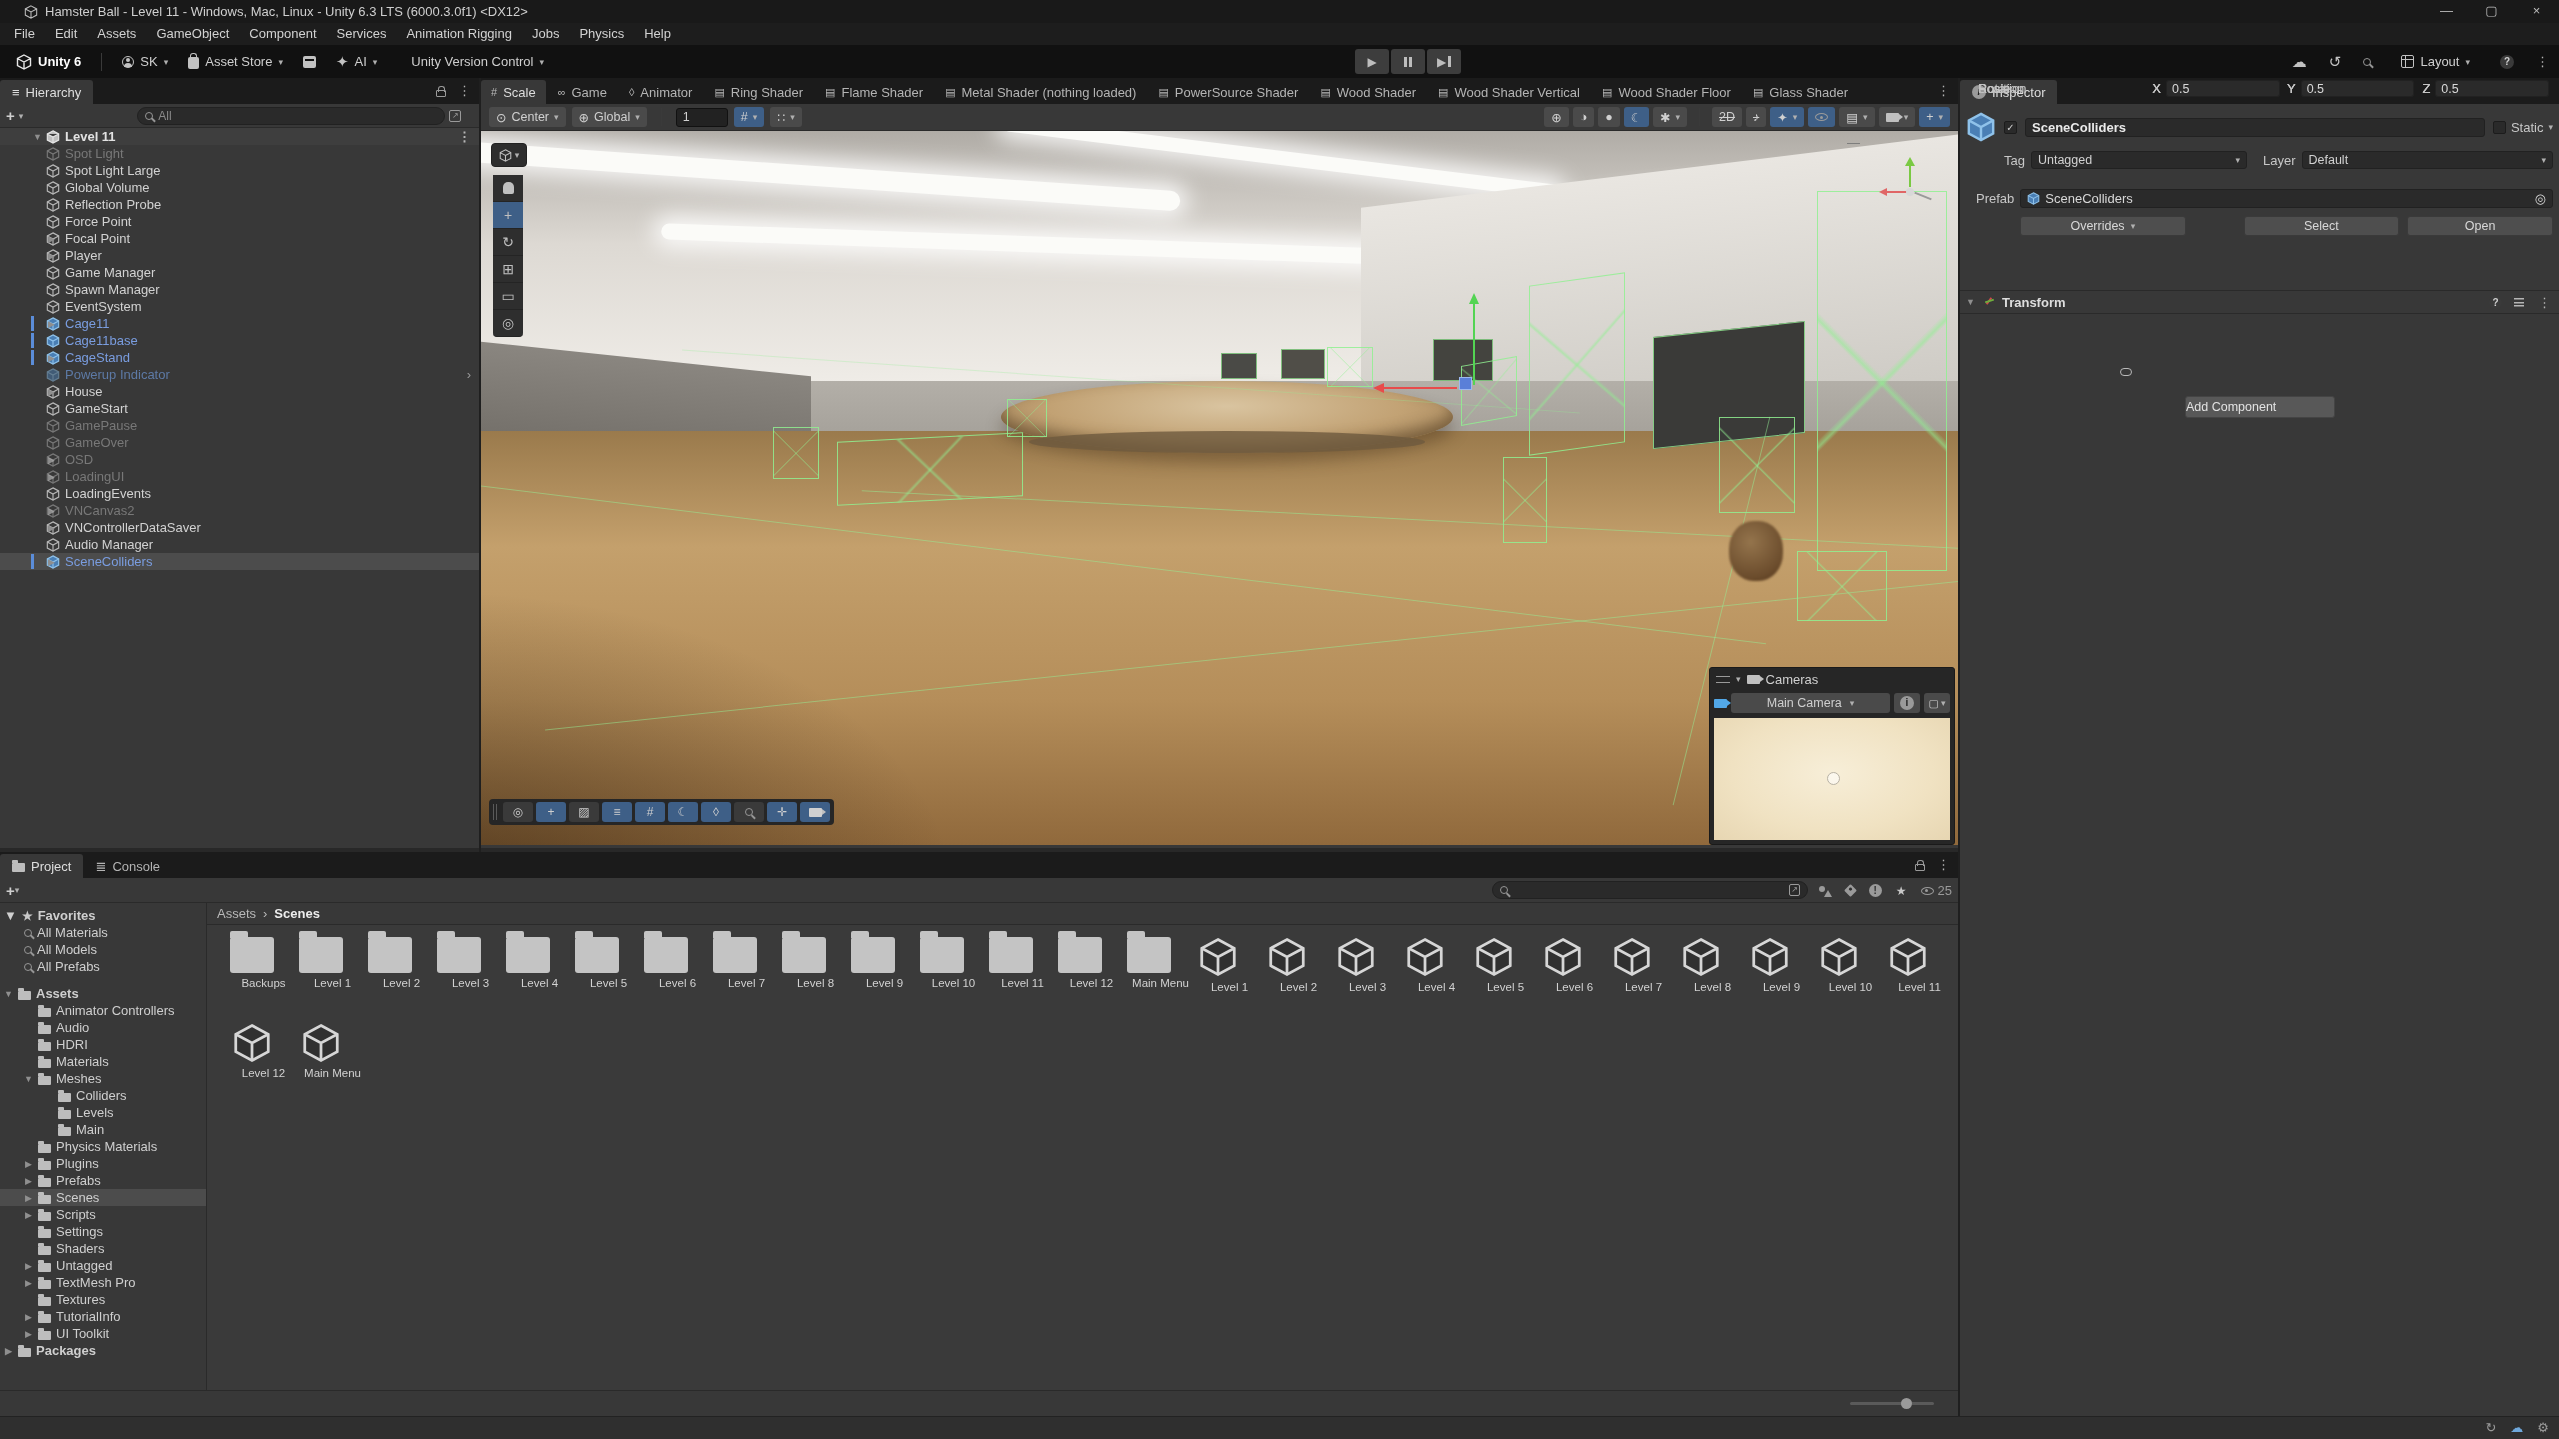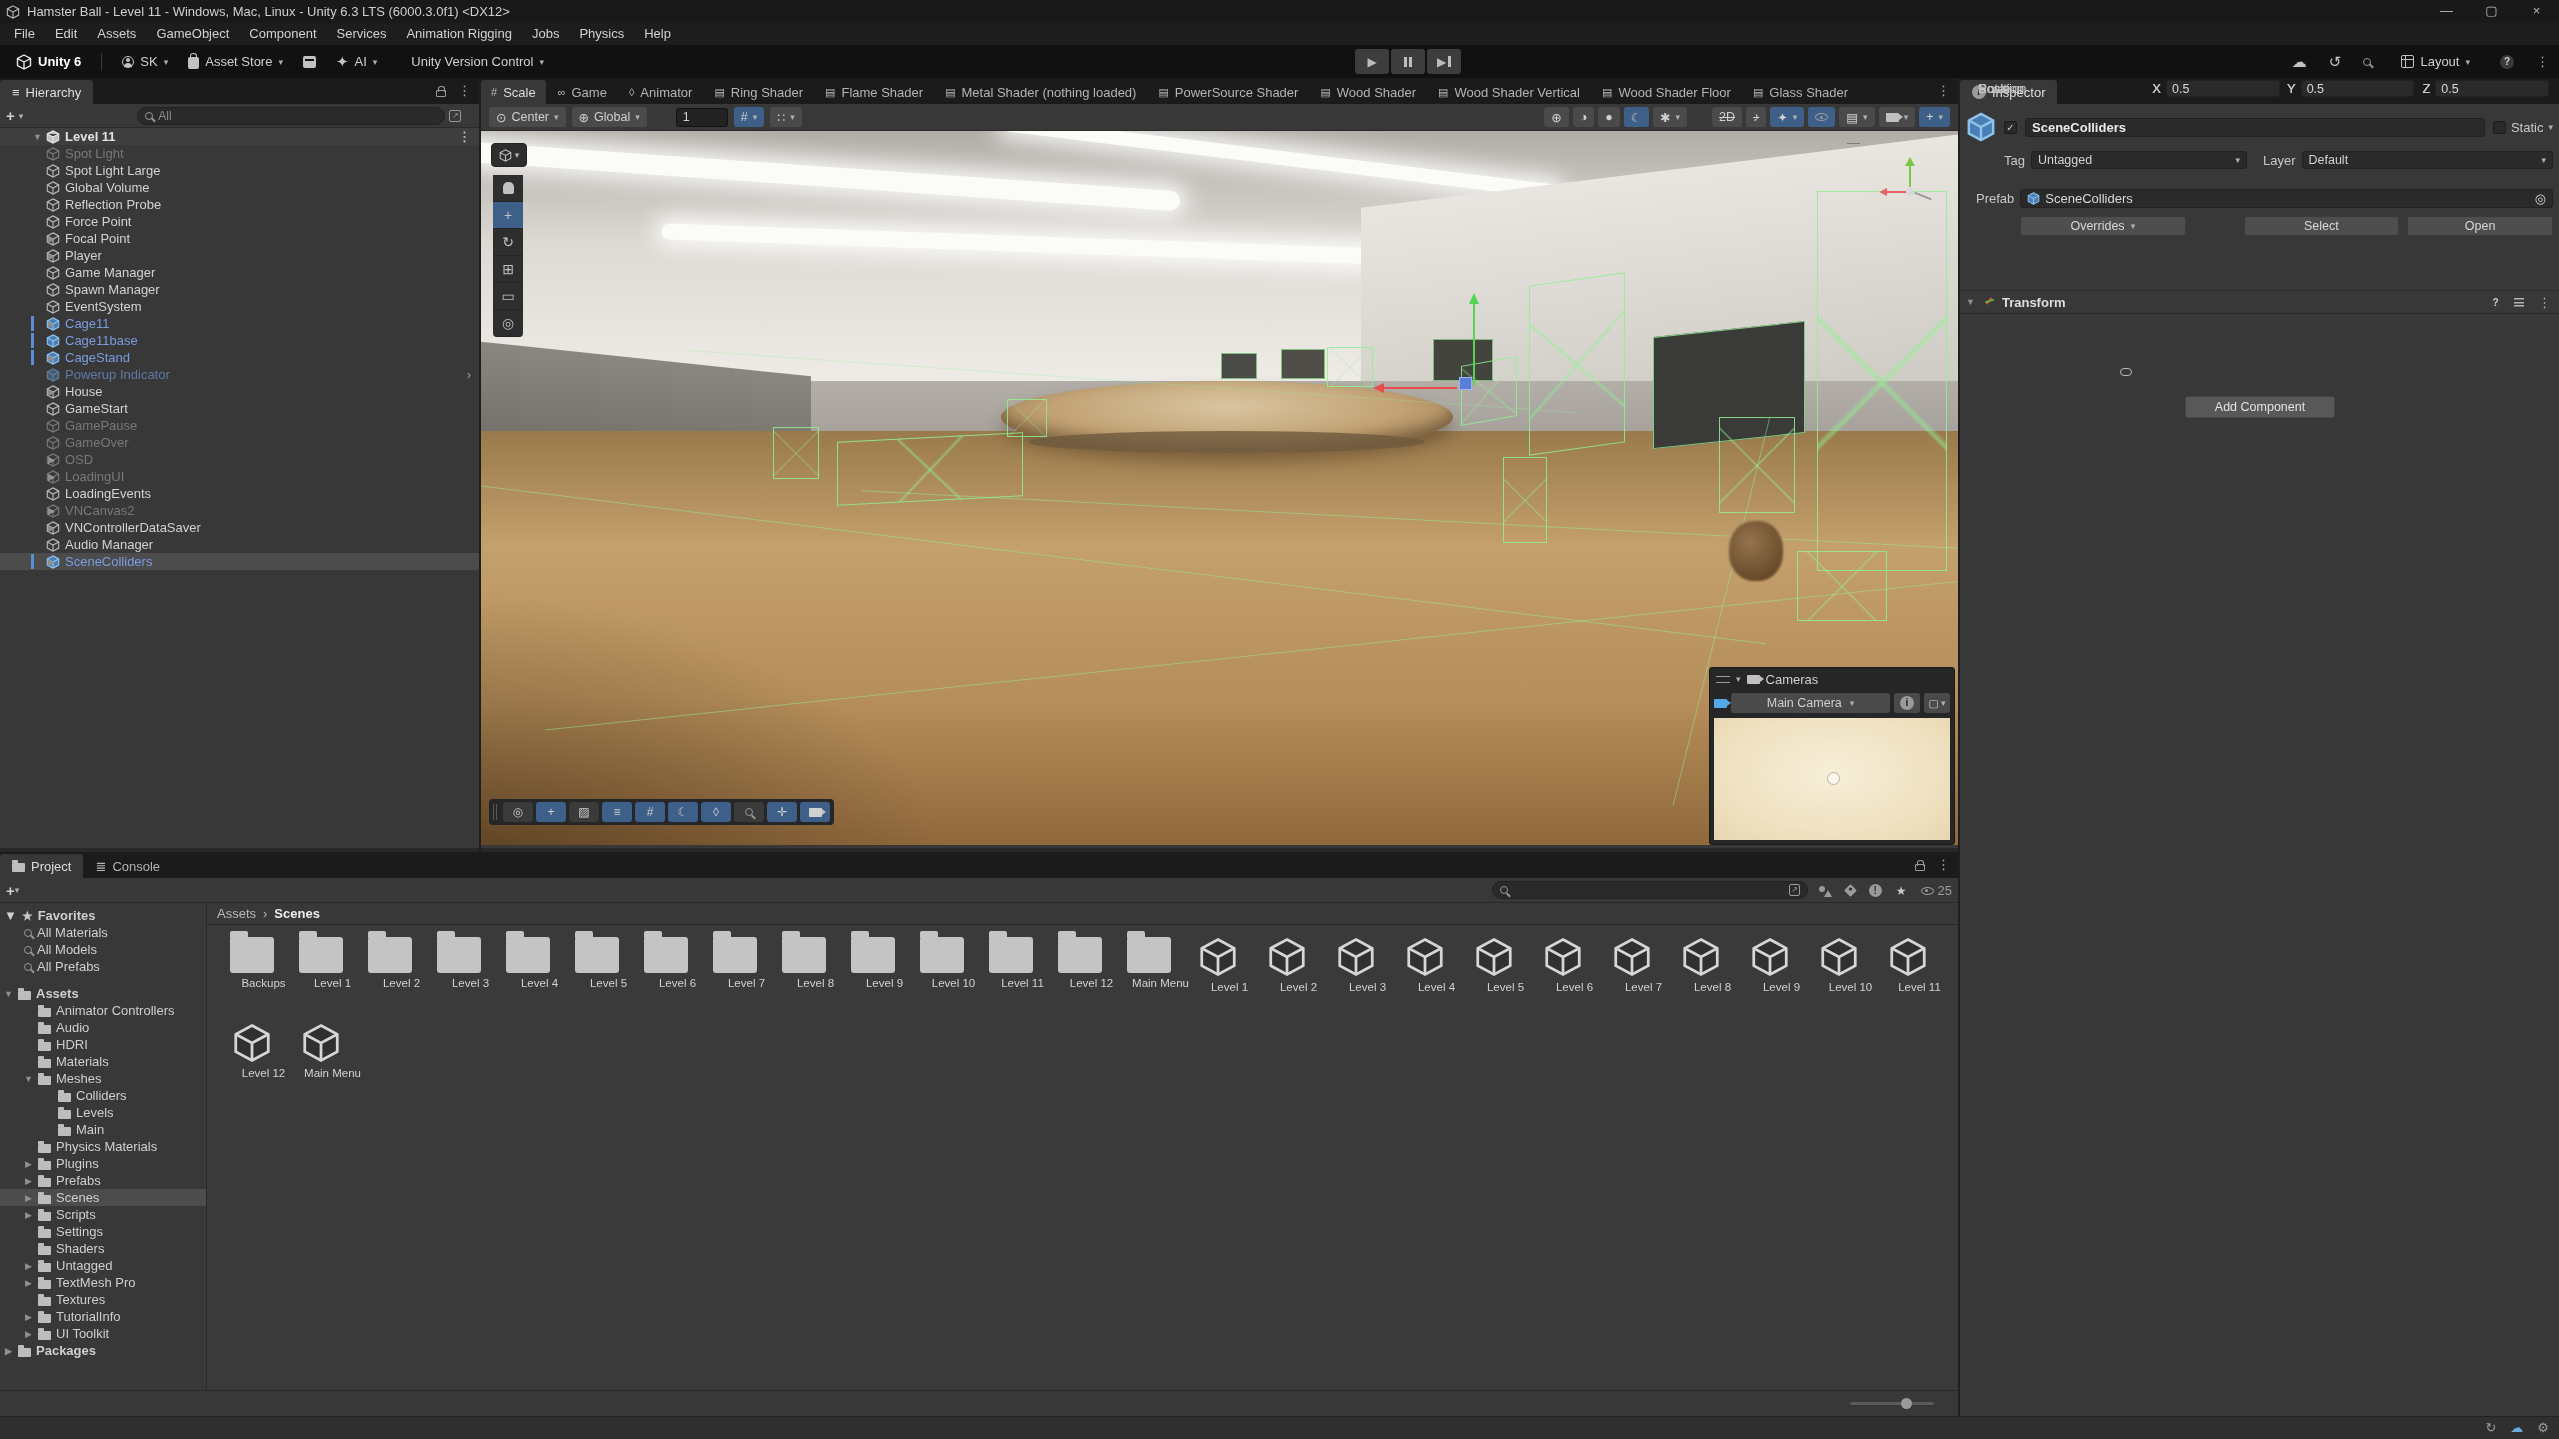--- a/index.html
+++ b/index.html
@@ -1,20 +1,20 @@
 <!DOCTYPE html>
 <html><head>
 <meta charset="utf-8">
 <style>
   * { margin:0; padding:0; box-sizing:border-box; }
   html,body { width:2559px; height:1439px; background:#1a1a1a; font-family:"Liberation Sans", sans-serif; overflow:hidden; }
   .app { position:relative; width:2559px; height:1439px; background:#282828; color:#c8c8c8; font-size:13px; }
 
   
-  .titlebar { position:absolute; left:0; top:0; right:0; height:23px; background:#191919; display:flex; align-items:center; padding-left:6px; color:#cfcfcf; font-size:13px; }
+  .titlebar { position:absolute; left:0; top:0; right:0; height:23px; background:#191919; display:flex; align-items:center; padding-left:24px; color:#cfcfcf; font-size:13px; }
   .titlebar .app-ico { width:14px; height:14px; margin-right:7px; }
   .wincontrols { position:absolute; right:0; top:0; height:23px; display:flex; }
   .wincontrols span { width:45px; text-align:center; line-height:21px; color:#bdbdbd; font-size:13px; }
   .menubar { position:absolute; left:0; top:23px; right:0; height:22px; background:#1d1d1d; display:flex; align-items:center; padding-left:4px; }
   .menubar span { padding:0 10px; color:#d2d2d2; font-size:13px; line-height:22px; }
   .toolbar { position:absolute; left:0; top:45px; right:0; height:33px; background:#111111; display:flex; align-items:center; }
   .tbgroup { display:flex; align-items:center; gap:4px; }
   .tbbtn { display:flex; align-items:center; gap:6px; color:#cfcfcf; padding:4px 8px; border-radius:3px; font-size:13px; }
   .brand { font-weight:bold; color:#fff; }
   .vsep { width:1px; height:18px; background:#3a3a3a; margin:0 8px; }
@@ -169,21 +169,21 @@
   .ibtn { height:20px; background:#4e4e4e; border:1px solid #3a3a3a; border-radius:3px; color:#d8d8d8; font-size:12.5px; display:flex; align-items:center; justify-content:center; }
   .comphead { position:absolute; left:0; right:0; top:212px; height:24px; background:#383838; border-top:1px solid #2a2a2a; border-bottom:1px solid #2a2a2a; display:flex; align-items:center; gap:7px; padding:0 6px; }
   .axisico { position:relative; width:13px; height:13px; }
   .axisico::before { content:''; position:absolute; left:6px; top:1px; width:2px; height:8px; background:#cc4b4b; transform:rotate(36deg); }
   .axisico::after { content:''; position:absolute; left:3px; top:4px; width:9px; height:2px; background:#6fae3d; transform:rotate(-18deg); }
   .trow { position:absolute; left:0; right:10px; height:20px; display:flex; align-items:center; }
   .trow .tlabel { width:185px; padding-left:18px; color:#c4c4c4; }
   .trow .axis { width:16px; text-align:right; margin-right:5px; color:#c4c4c4; }
   .trow .tfield { flex:1; height:17px; background:#2a2a2a; border:1px solid #212121; border-radius:3px; color:#d8d8d8; padding:0 5px; font-size:12.5px; line-height:16px; }
   .linkic { position:absolute; left:160px; width:12px; height:8px; border:1.2px solid #b9b9b9; border-radius:4px; }
-  .addcomp { position:absolute; left:225px; top:318px; width:150px; height:22px; background:#585858; border:1px solid #444; border-radius:3px; color:#e2e2e2; text-align:center; line-height:20px; font-size:12.5px; }
+  .addcomp { position:absolute; left:225px; top:318px; width:150px; height:22px; background:#585858; border:1px solid #444; border-radius:3px; color:#e2e2e2; text-align:left; line-height:20px; font-size:12.5px; }
   .eqico { width:12px; height:10px; background:linear-gradient(#b5b5b5,#b5b5b5) 0 1px/10px 1.5px no-repeat,linear-gradient(#b5b5b5,#b5b5b5) 0 4.5px/10px 1.5px no-repeat,linear-gradient(#b5b5b5,#b5b5b5) 0 8px/10px 1.5px no-repeat; }
 
   
   .project { position:absolute; left:0; top:852px; width:1958px; height:538px; background:#383838; }
   .projbar { position:absolute; left:0; right:0; top:26px; height:25px; background:#383838; border-bottom:1px solid #2a2a2a; display:flex; align-items:center; padding:0 6px; }
   .projsearch { position:absolute; left:1492px; top:3px; width:316px; }
   .projicons { position:absolute; right:6px; top:5px; display:flex; gap:14px; align-items:center; color:#9a9a9a; }
   .projbody { position:absolute; left:0; right:0; top:51px; bottom:0; display:flex; }
   .ptree { width:207px; background:#383838; border-right:1px solid #2a2a2a; padding-top:4px; overflow:hidden; }
   .prow { position:relative; height:17px; display:flex; align-items:center; gap:5px; color:#cfcfcf; font-size:13px; }

